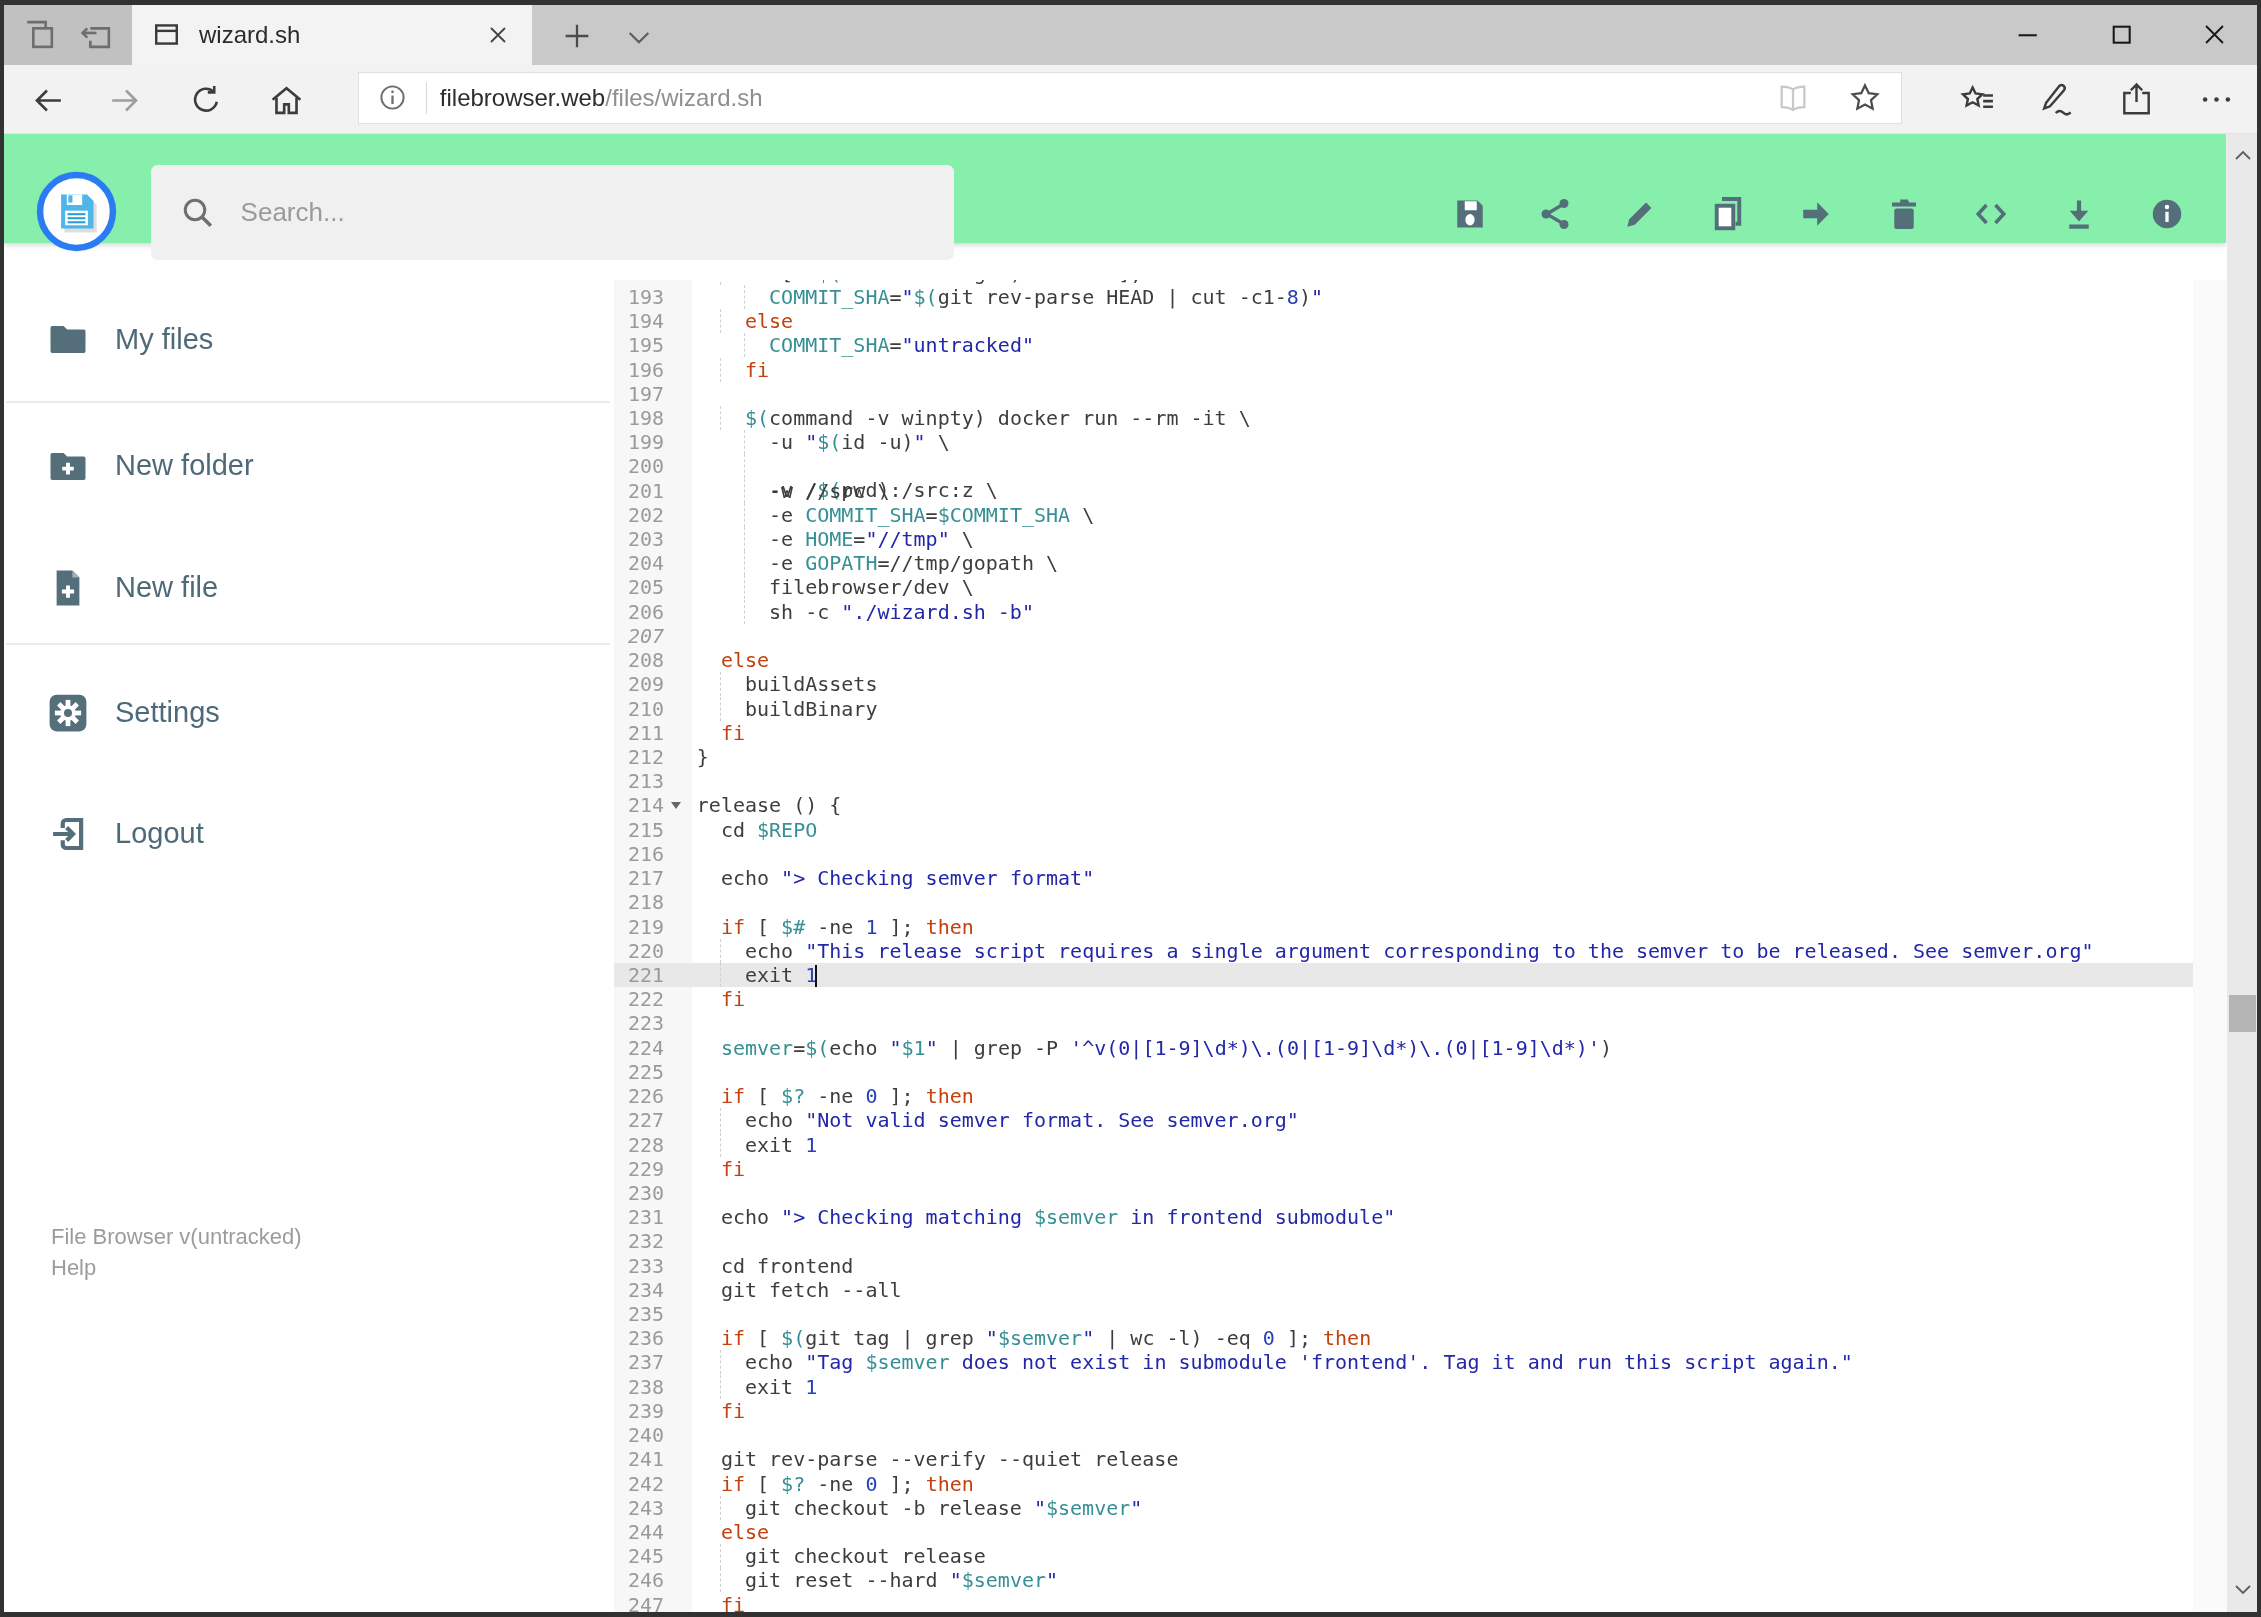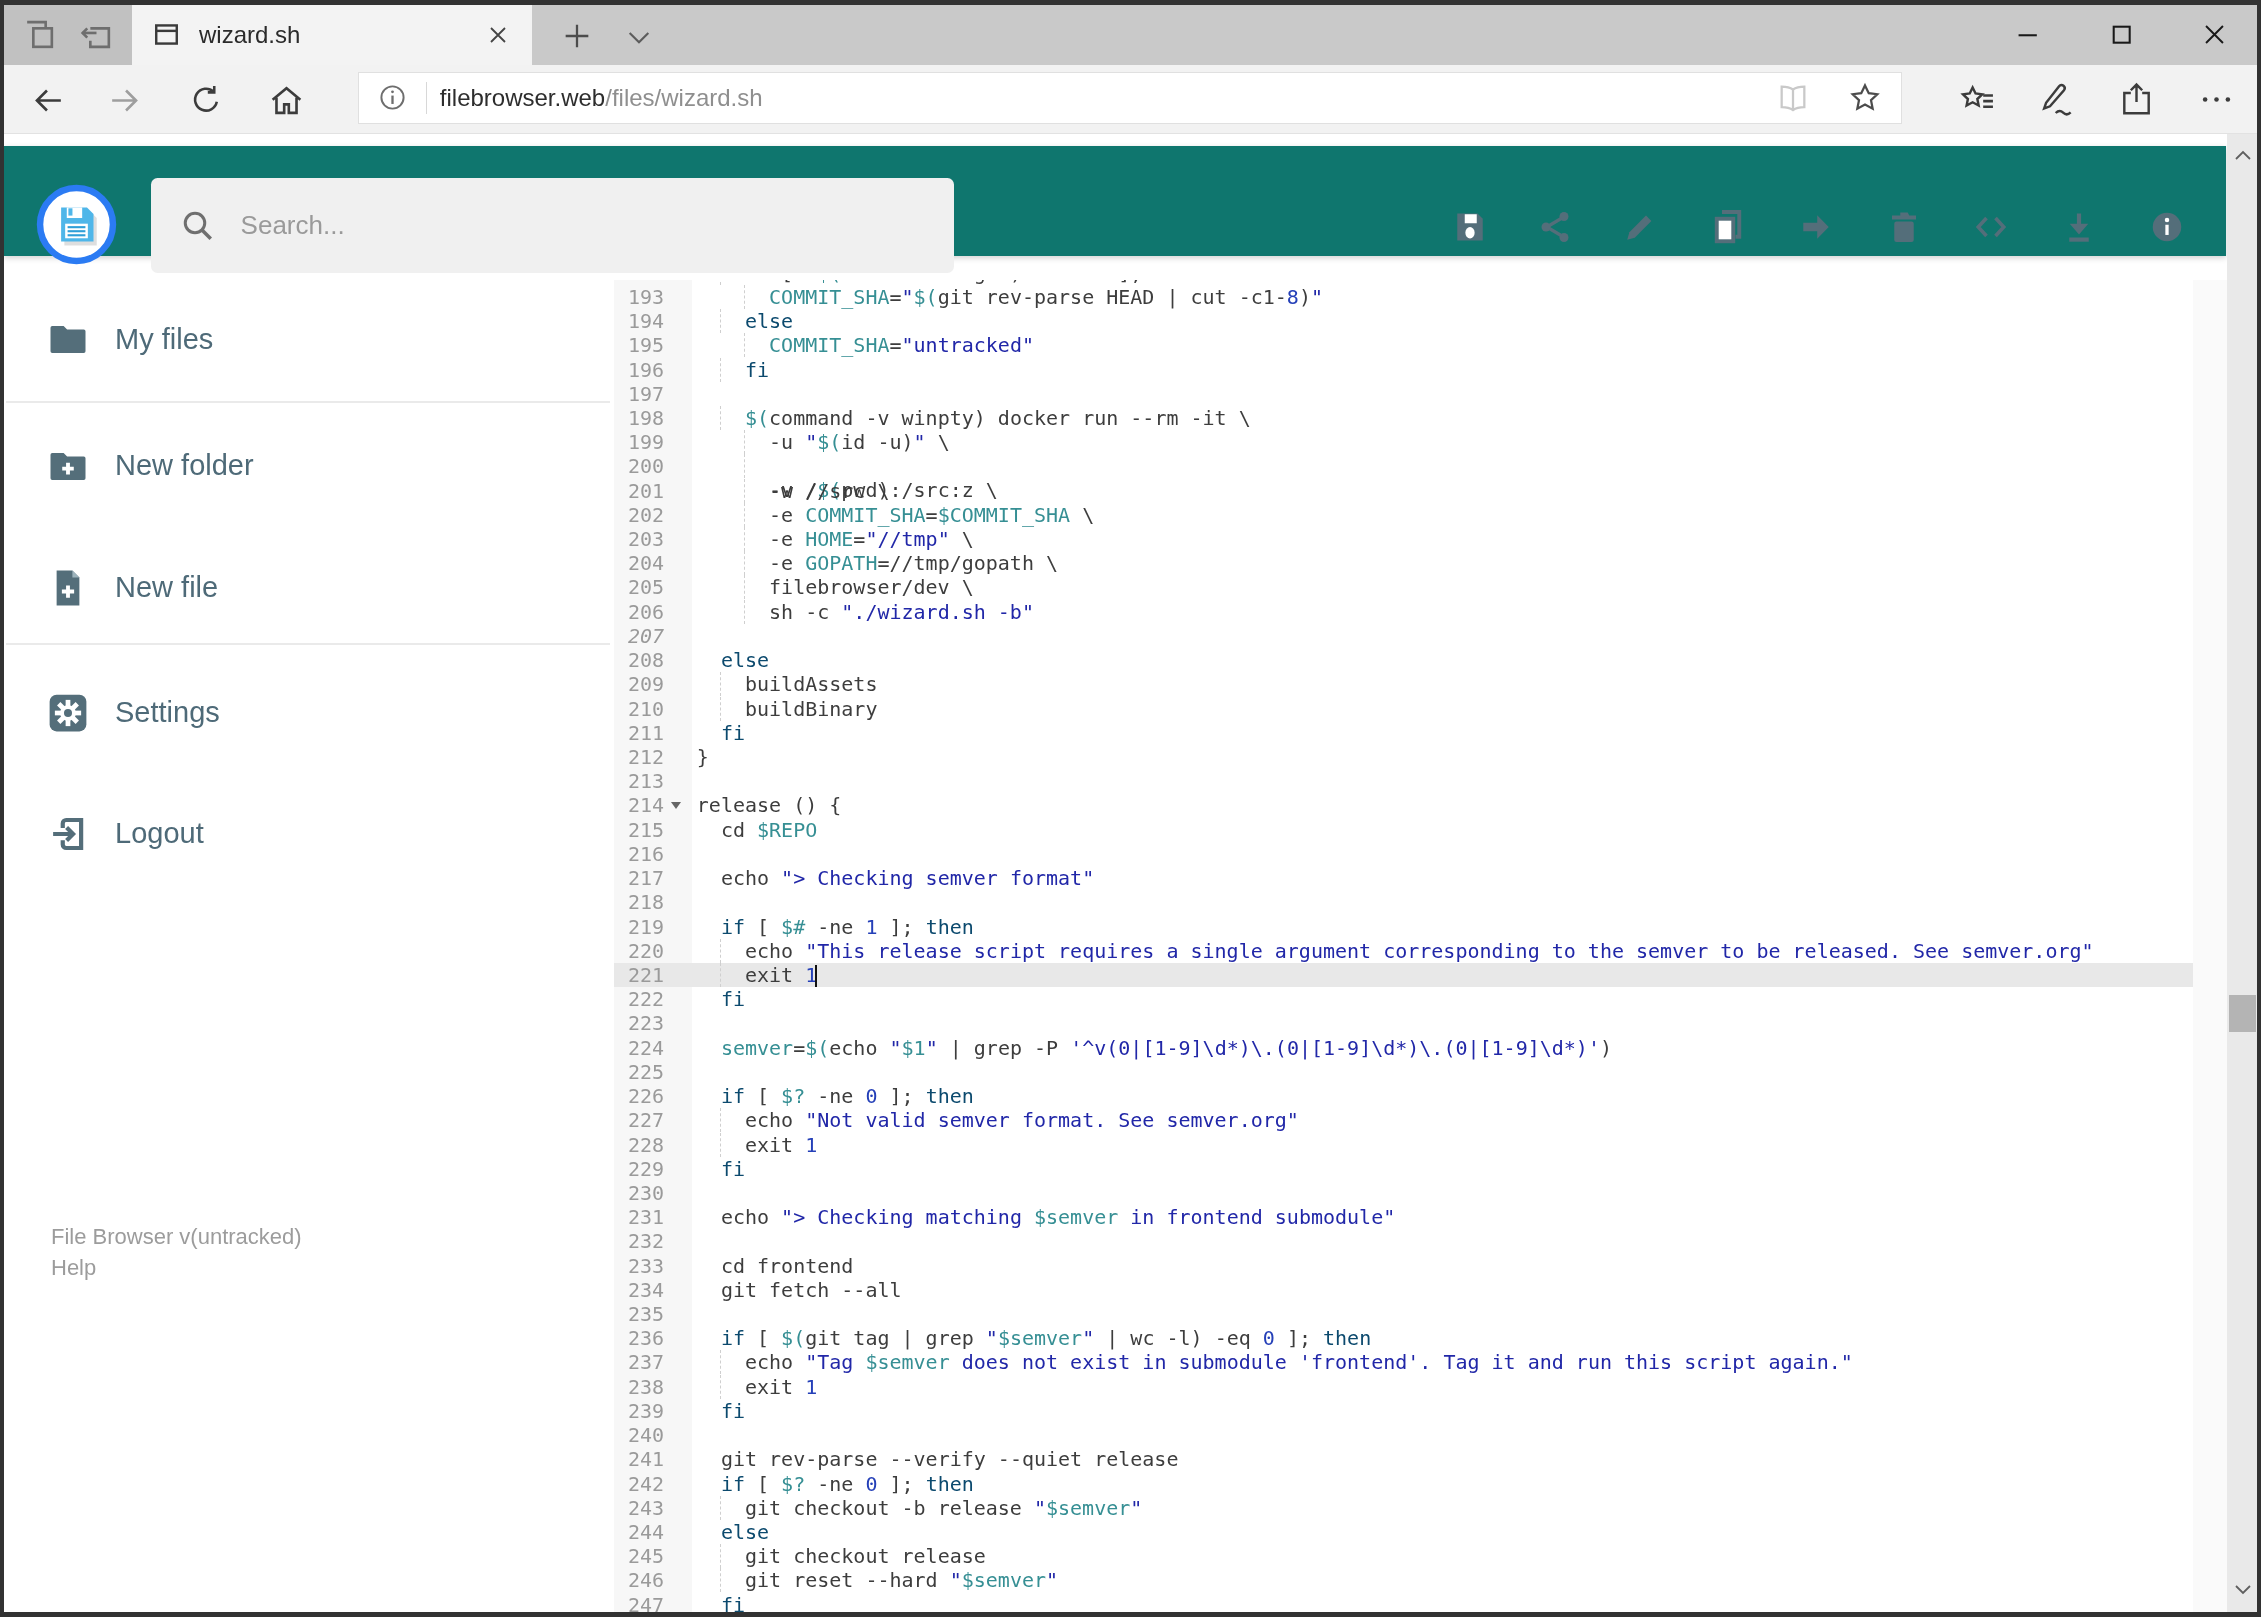--- a/index.html
+++ b/index.html
@@ -42,21 +42,21 @@
            border:1.6px solid #e0e0e0;box-sizing:border-box;display:flex;align-items:center;}
   #addr-info{margin-left:18px;}
   #addr-divider{width:0.8px;height:32px;background:#d8d8d8;margin-left:18px;}
   #addr-url{margin-left:13px;font-size:24px;white-space:nowrap;}
   #url-host{color:#2d2d2d;} #url-path{color:#8f8f8f;}
   #addr-book{margin-left:auto;} #addr-star{margin-left:37px;margin-right:18px;}
   .chrome-btn{position:absolute;top:11.3px;width:52px;height:47px;display:flex;align-items:center;justify-content:center;}
   #btn-hub{left:1947px;} #btn-note{left:2026px;} #btn-share{left:2106px;} #btn-more{left:2186px;}
 
   
-  #fbheader{left:4px;top:146px;width:2222px;height:110px;background:#0f766e;
+  #fbheader{left:4px;top:133px;width:2222px;height:110px;background:#86efac;
             box-shadow:0 2.4px 5.7px rgba(0,0,0,.18);z-index:6;}
   #fb-logo{position:absolute;left:32px;top:38px;width:81px;height:81px;}
   #searchbox{position:absolute;left:147px;top:32px;width:803px;height:95px;background:#f0f0f0;
              border-radius:6.5px;display:flex;align-items:center;}
   #search-mag{margin-left:29px;}
   #search-input{border:none;outline:none;background:transparent;margin-left:22.6px;
                 font-size:26px;color:#555;width:646px;font-family:"Liberation Sans",sans-serif;}
   #search-input::placeholder{color:#9a9a9a;opacity:1;}
   .fbtool{position:absolute;top:57px;width:47px;height:47px;display:flex;align-items:center;justify-content:center;}
 
@@ -69,21 +69,21 @@
   #side-footer{position:absolute;left:47px;top:941px;font-size:22px;color:#9c9c9c;line-height:31px;}
 
   
   #editor{left:614px;top:280px;width:1613px;height:1332px;overflow:hidden;background:#fff;z-index:1;
           font-family:"DejaVu Sans Mono",monospace;font-size:20px;}
   #gutter-bg{position:absolute;left:0;top:0;width:78px;height:1332px;background:#f7f7f7;}
   #cm-track{position:absolute;left:1579px;top:0;width:34px;height:1332px;background:#fafafa;}
   .active-band{position:absolute;left:0;width:1579px;height:24px;background:#e8e8e8;}
   .ln{position:absolute;left:0;width:50px;height:24px;line-height:24px;text-align:right;color:#9a9a9a;}
   .code-line{position:absolute;left:78px;height:24px;line-height:24px;white-space:pre;color:#3d3d3d;padding-left:4.8px;}
-  .tk-p{color:#3d3d3d;} .tk-k{color:#0c4a6e;} .tk-s{color:#2127a8;} .tk-v{color:#368f94;} .tk-n{color:#2540b8;}
+  .tk-p{color:#3d3d3d;} .tk-k{color:#c2410c;} .tk-s{color:#2127a8;} .tk-v{color:#368f94;} .tk-n{color:#2540b8;}
   .guide{position:absolute;width:0;height:24px;border-left:0.8px dashed #cfcfcf;}
   .fold{position:absolute;left:57px;width:0;height:0;border-left:5.7px solid transparent;
         border-right:5.7px solid transparent;border-top:7.3px solid #666;}
   #cursor{position:absolute;width:1.6px;height:22px;background:#111;}
 
   
   #pagescroll{left:2227px;top:133px;width:31px;height:1479px;background:#e9e9e9;z-index:7;}
   .scroll-btn{position:absolute;left:0;width:31px;height:36px;display:flex;align-items:center;justify-content:center;}
   #scroll-up{top:4.8px;} #scroll-down{bottom:4.8px;}
   #scroll-thumb{position:absolute;left:1.6px;top:862px;width:27.4px;height:37px;background:#b4b4b4;}

